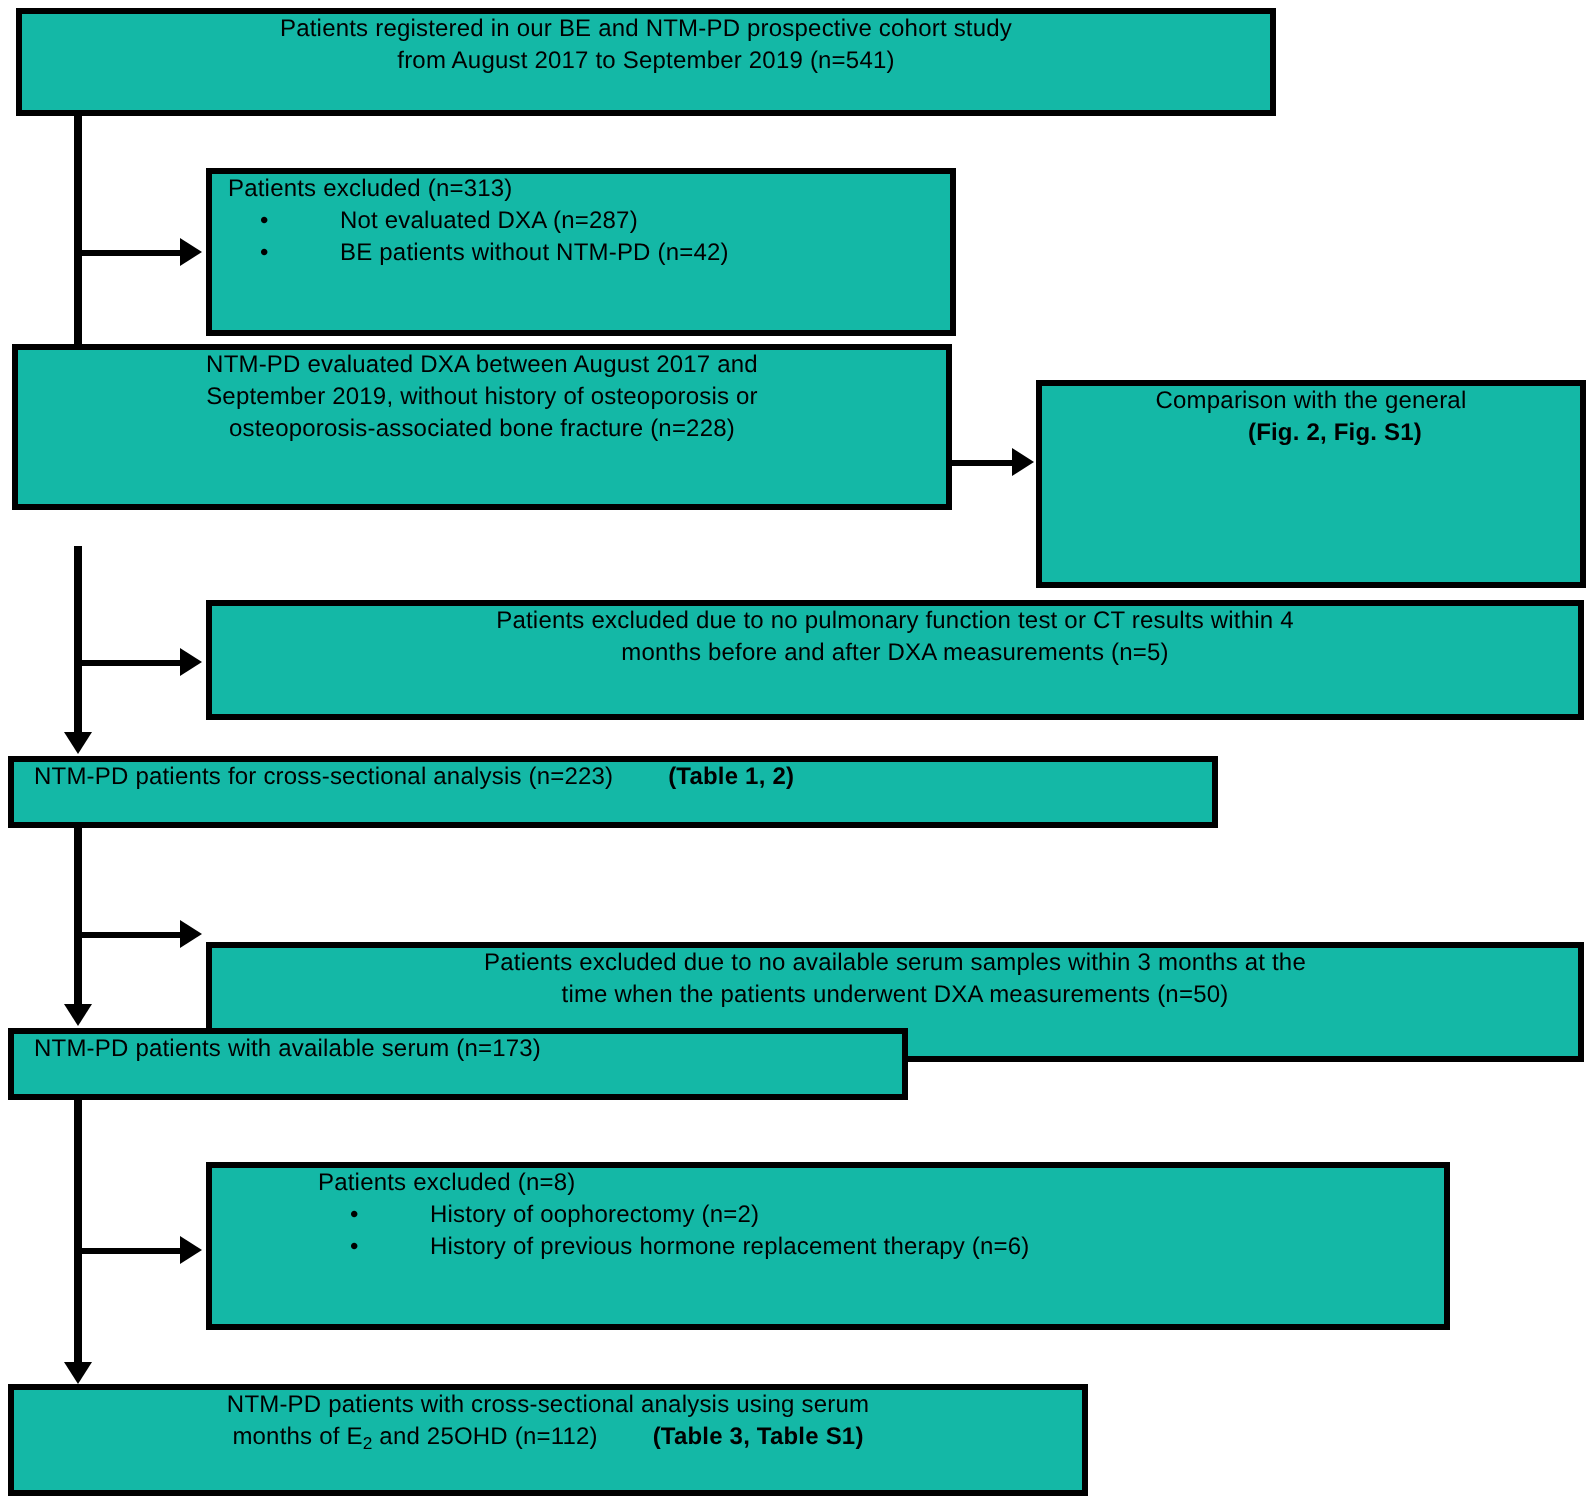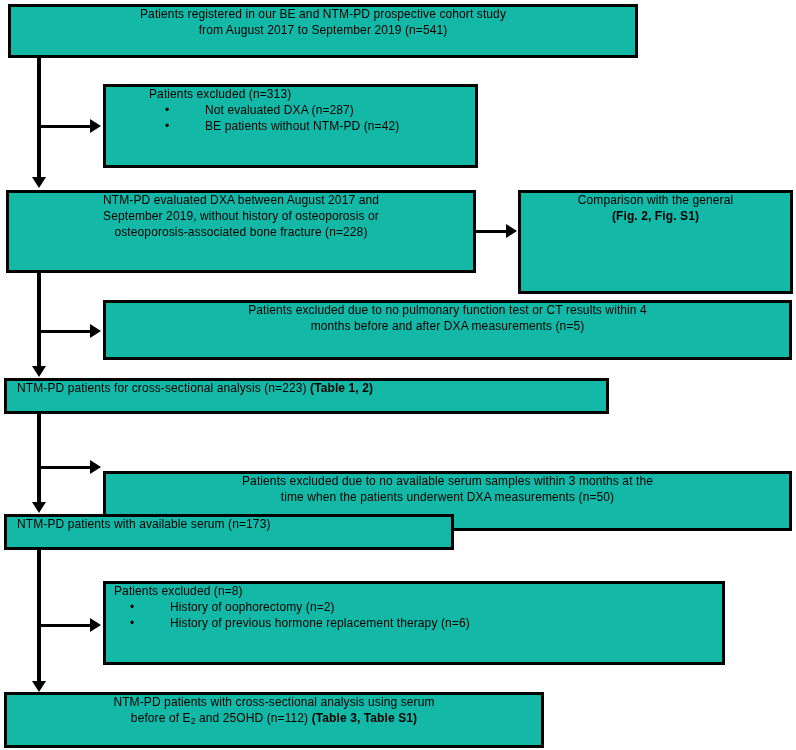--- a/index.html
+++ b/index.html
@@ -26,21 +26,21 @@
     display: flex;
     flex-direction: column;
     justify-content: flex-start;
     font-size: 12px;
     line-height: 1.32;
     letter-spacing: 0.1px;
   }
   .node.center { text-align: center; align-items: center; }
   .node.left   { text-align: left; align-items: flex-start; }
   .node .pad { padding: 0 8px; width: 100%; }
-  .bold { font-weight: bold; }
+  .bold { font-weight: bold; padding-left: 24px; }
   sub { font-size: 0.72em; vertical-align: -0.28em; }
 
   
   .blist {
     list-style: none;
     margin: 0;
     padding: 0;
   }
   .blist li {
     display: block;
@@ -87,36 +87,36 @@
     </div>
   </div>
 
   <div class="vline" style="left:37px; top:58px; width:4px; height:122px;"></div>
   <div class="arrow-down" style="left:32px; top:177px;"></div>
 
   <div class="hline" style="left:39px; top:125px; width:52px; height:3px;"></div>
   <div class="arrow-right" style="left:90px; top:119px;"></div>
 
   <div class="node left" style="left:103px; top:84px; width:375px; height:84px;">
-    <div class="pad" style="margin-left:35px;">
+    <div class="pad" style="">
       <div class="hdr">Patients excluded (n=313)</div>
       <ul class="blist">
         <li>
           <span class="dot">•</span>
           <span>Not evaluated DXA (n=287)</span>
         </li>
         <li>
           <span class="dot">•</span>
           <span>BE patients without NTM-PD (n=42)</span>
         </li>
       </ul>
     </div>
   </div>
 
-  <div class="node center" style="left:6px; top:190px; width:470px; height:83px;">
+  <div class="node center" style="left:6px; top:172px; width:470px; height:83px;">
     <div class="pad">
       <div>NTM-PD evaluated DXA between August 2017 and</div>
       <div>September 2019, without history of osteoporosis or</div>
       <div>osteoporosis-associated bone fracture (n=228)</div>
     </div>
   </div>
 
   <div class="hline" style="left:476px; top:230px; width:35px; height:3px;"></div>
   <div class="arrow-right" style="left:506px; top:224px;"></div>
 
@@ -165,37 +165,37 @@
     </div>
   </div>
 
   <div class="vline" style="left:37px; top:550px; width:4px; height:134px;"></div>
   <div class="arrow-down" style="left:32px; top:681px;"></div>
 
   <div class="hline" style="left:39px; top:624px; width:52px; height:3px;"></div>
   <div class="arrow-right" style="left:90px; top:618px;"></div>
 
   <div class="node left" style="left:103px; top:581px; width:622px; height:84px;">
-    <div class="pad" style="">
+    <div class="pad" style="margin-left:45px;">
       <div class="hdr">Patients excluded (n=8)</div>
       <ul class="blist">
         <li>
           <span class="dot">•</span>
           <span>History of oophorectomy (n=2)</span>
         </li>
         <li>
           <span class="dot">•</span>
           <span>History of previous hormone replacement therapy (n=6)</span>
         </li>
       </ul>
     </div>
   </div>
 
   <div class="node center" style="left:4px; top:692px; width:540px; height:56px;">
     <div class="pad">
       <div>NTM-PD patients with cross-sectional analysis using serum</div>
       <div style="white-space:nowrap;">
-        <span>before of E</span><sub>2</sub><span> and 25OHD (n=112) </span><span class="bold">(Table 3, Table S1)</span>
+        <span>months of E</span><sub>2</sub><span> and 25OHD (n=112) </span><span class="bold">(Table 3, Table S1)</span>
       </div>
     </div>
   </div>
 
 </div>
 
 </body></html>

